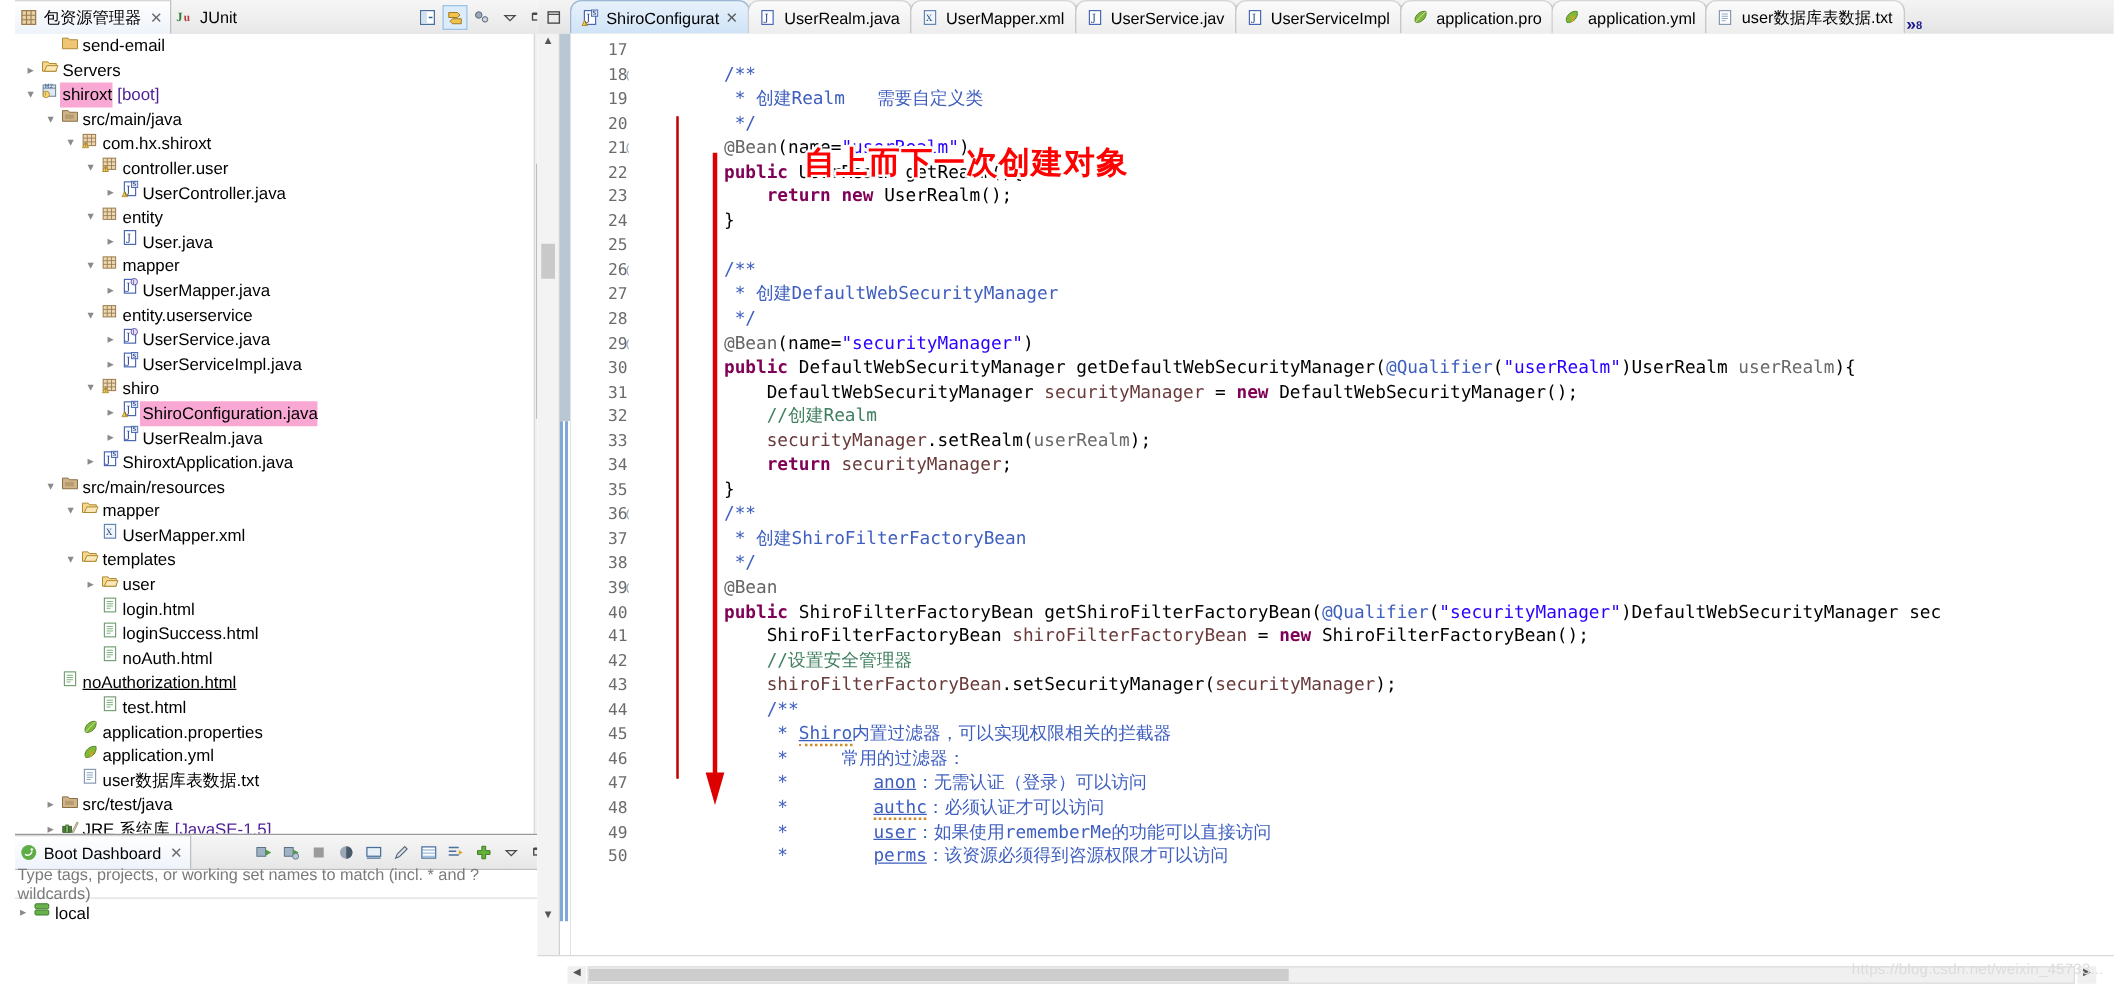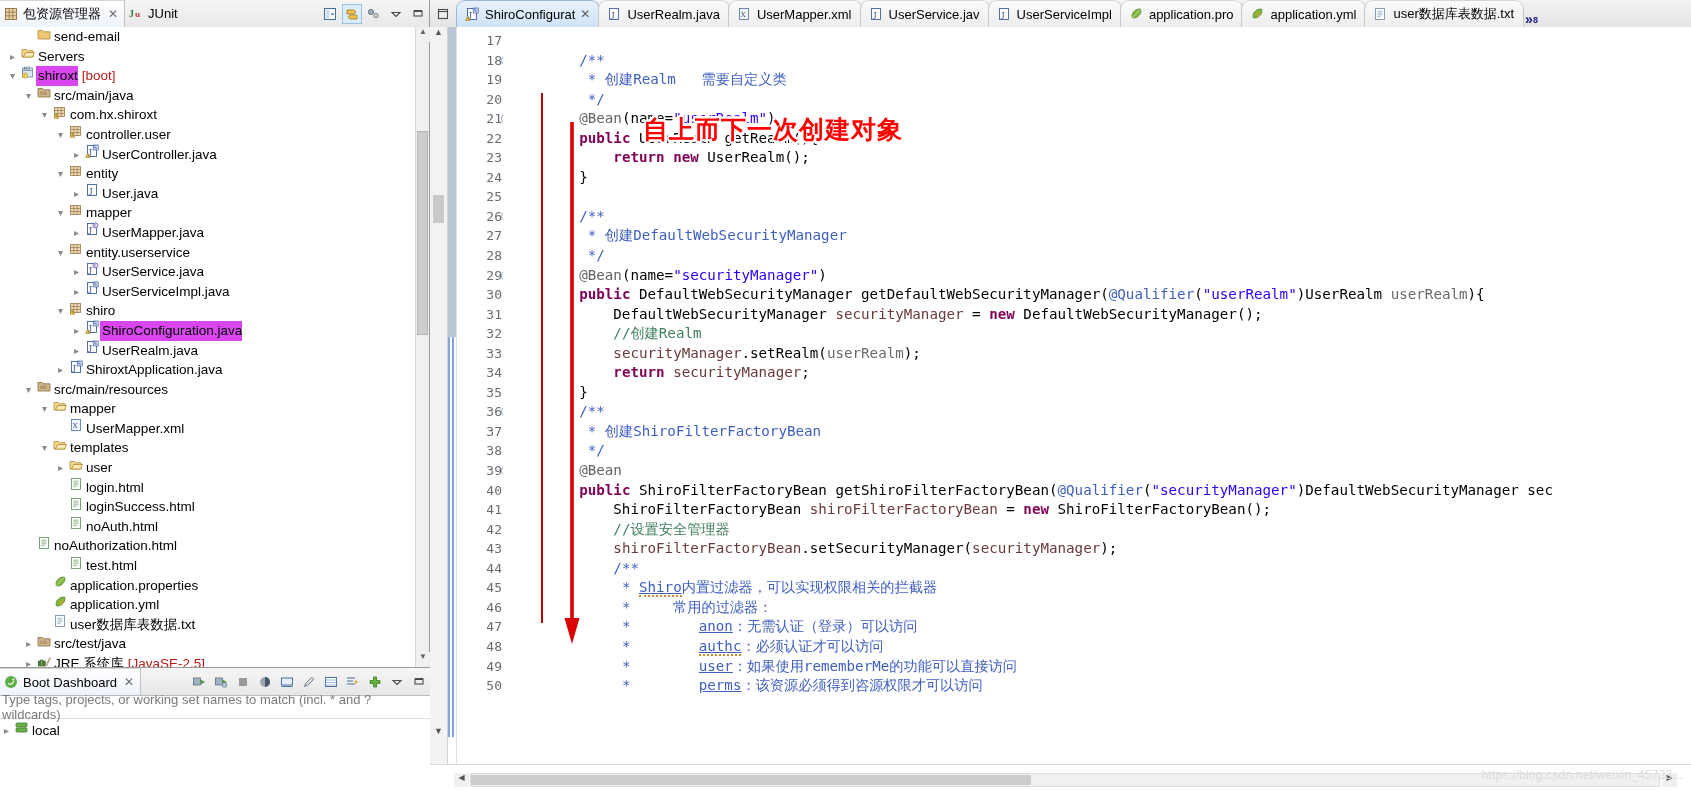--- a/index.html
+++ b/index.html
@@ -11,21 +11,21 @@
     font-family: "Liberation Sans", sans-serif;
     font-size: 13px;
     color: #000;
     overflow: hidden;
     position: relative;
   }
   #root { position: relative; width: 1691px; height: 790px; }
 
   
   #left-pane {
-    position: absolute; left: 0; top: 0;
+    position: absolute; left: 12px; top: 0;
     width: 430px; height: 790px;
     background: #ffffff;
     border-right: 1px solid #9a9a9a;
     box-sizing: border-box;
   }
   .view-tabbar {
     position: relative;
     height: 27px;
     background: linear-gradient(to bottom,#f6f6f6,#e8e8e8);
     border-bottom: 1px solid #b9b9b9;
@@ -65,22 +65,22 @@
     font-size: 13.5px;
     line-height: 19.6px;
     cursor: default;
   }
   .row .arrow {
     width: 13px; text-align:center; color:#8a8a8a; font-size:10px;
     flex: 0 0 13px;
   }
   .row .ico { width:17px; flex:0 0 17px; text-align:center; font-size:12px; }
   .row .lbl { padding-left:2px; }
-  .row.sel .lbl { background:#d946ef; }
-  .muted { color:#b91c1c; }
+  .row.sel .lbl { background:#f9a8d4; }
+  .muted { color:#4c1d95; }
 
   .gi { display:inline-block; position:relative; width:15px; height:14px; vertical-align:middle;}
   .gi svg { display:block; }
 
   #tree-scrollbar {
     position:absolute; right:0; top:27px; width:14px; height:640px;
     background:#f0f0f0; border-left:1px solid #d8d8d8; box-sizing:border-box;
   }
   #tree-scrollbar .thumb {
     position:absolute; left:1px; width:11px; top:104px; height:204px;
@@ -557,21 +557,21 @@
           <span class="lbl">loginSuccess.html</span>
         </div>
         <div class="row" style="padding-left: 54px;">
           <span class="arrow"></span>
           <span class="ico"><svg width="14" height="14" viewBox="0 0 14 14">
               <rect x="2.5" y="1.5" width="9" height="11" fill="#ffffff" stroke="#6f9b6f" stroke-width="0.9"></rect>
               <path d="M4.3 4.2h5M4.3 6h5M4.3 7.8h5M4.3 9.6h3.2" stroke="#7fae7f" stroke-width="0.85"></path>
             </svg></span>
           <span class="lbl">noAuth.html</span>
         </div>
-        <div class="row" style="padding-left: 22px;">
+        <div class="row" style="padding-left: 22px; text-decoration: underline;">
           <span class="arrow"></span>
           <span class="ico"><svg width="14" height="14" viewBox="0 0 14 14">
               <rect x="2.5" y="1.5" width="9" height="11" fill="#ffffff" stroke="#6f9b6f" stroke-width="0.9"></rect>
               <path d="M4.3 4.2h5M4.3 6h5M4.3 7.8h5M4.3 9.6h3.2" stroke="#7fae7f" stroke-width="0.85"></path>
             </svg></span>
           <span class="lbl">noAuthorization.html</span>
         </div>
         <div class="row" style="padding-left: 54px;">
           <span class="arrow"></span>
           <span class="ico"><svg width="14" height="14" viewBox="0 0 14 14">
@@ -614,21 +614,21 @@
         </div>
         <div class="row" style="padding-left: 22px;">
           <span class="arrow">▸</span>
           <span class="ico"><svg width="14" height="14" viewBox="0 0 14 14">
               <rect x="1.2" y="7" width="2.2" height="5" fill="#4f7a3f" stroke="#2f5a22" stroke-width="0.6"></rect>
               <rect x="3.6" y="6" width="2.2" height="6" fill="#7ab45f" stroke="#2f5a22" stroke-width="0.6"></rect>
               <rect x="6" y="7" width="2.2" height="5" fill="#4f7a3f" stroke="#2f5a22" stroke-width="0.6"></rect>
               <path d="M8.6 11.6l4-8 1 .6-4 8z" fill="#e8e2cf" stroke="#8a7a4a" stroke-width="0.6"></path>
             </svg></span>
           <span class="lbl">JRE 系统库</span>
-          <span class="muted" style="padding-left: 4px;">[JavaSE-2.5]</span>
+          <span class="muted" style="padding-left: 4px;">[JavaSE-1.5]</span>
         </div>
       </div>
 
     <div id="tree-scrollbar">
       <div class="sbup">▲</div>
       <div class="thumb"></div>
       <div class="sbdn">▼</div>
     </div>
 
     <div id="boot-dash">

